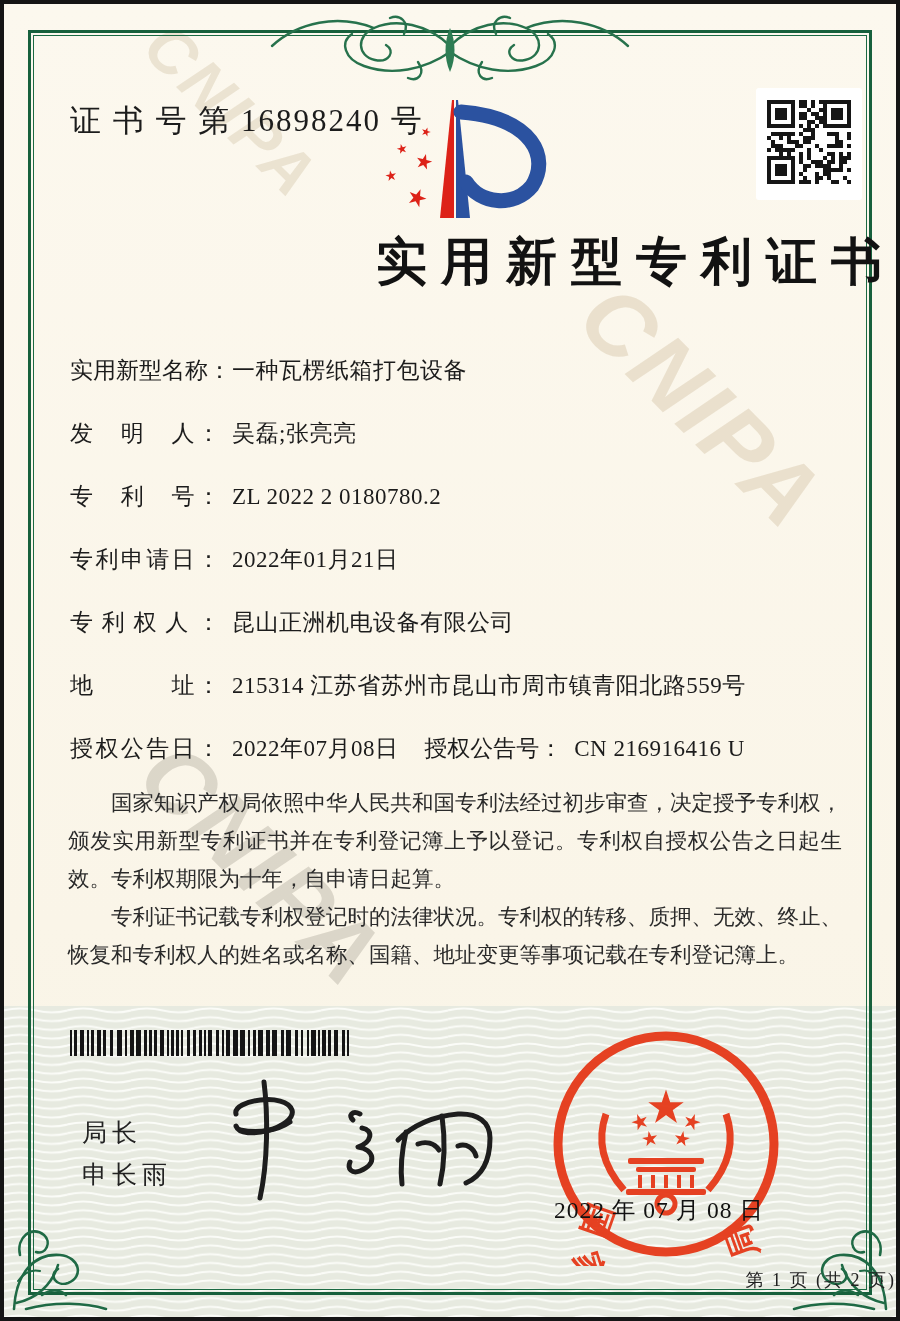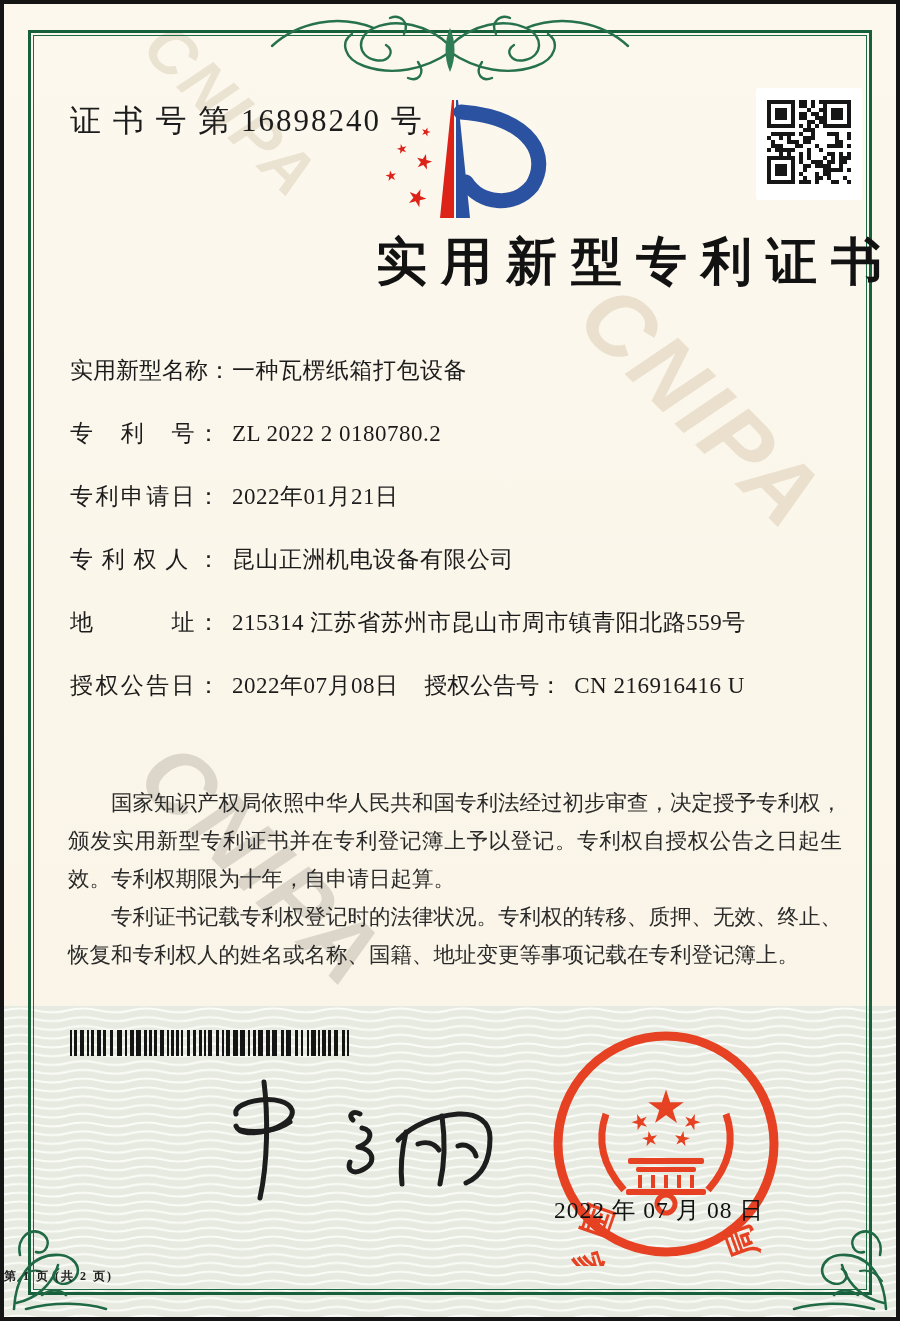--- a/index.html
+++ b/index.html
@@ -44,22 +44,22 @@
     font-size:21.5px;line-height:38px;text-align:justify;color:#2a2a2a;}
   .bodytext p{margin:0;text-indent:2em;}
   
   .barcode{position:absolute;left:66px;top:1026px;z-index:3;}
   .officer{position:absolute;left:78px;top:1108px;z-index:3;font-size:25px;
     letter-spacing:5px;line-height:42px;color:#222;}
   .sig{position:absolute;left:198px;top:1066px;z-index:3;}
   .seal{position:absolute;left:540px;top:1018px;z-index:3;}
   .seal-date{position:absolute;left:550px;top:1190px;z-index:4;font-size:23.5px;
     letter-spacing:1px;color:#111;white-space:nowrap;}
-  .footer{position:absolute;left:0;right:0;top:1264px;z-index:3;text-align:left;
-    font-size:12px;letter-spacing:2px;color:#222;font-weight:bold;}
+  .footer{position:absolute;left:0;right:0;top:1264px;z-index:3;text-align:right;
+    font-size:18px;letter-spacing:2px;color:#222;}
 </style>
 </head>
 <body>
 
 <div class="page">
 
   <div class="band">
     <svg width="100%" height="100%" viewBox="0 0 900 319" preserveAspectRatio="none">
       <defs>
         <pattern id="wv" width="64" height="9" patternUnits="userSpaceOnUse">
@@ -362,20 +362,23 @@
         </svg></span>
   </div>
 
   <div class="title">实用新型专利证书</div>
 
   <div class="fields">
     <div class="frow">
       <span class="flabel">实用新型名称：</span><span class="fvalue">一种瓦楞纸箱打包设备</span>
     </div>
     <div class="frow">
+      <span class="flabel">发　明　人：</span><span class="fvalue">吴磊;张亮亮</span>
+    </div>
+    <div class="frow">
       <span class="flabel">专　利　号：</span><span class="fvalue">ZL 2022 2 0180780.2</span>
     </div>
     <div class="frow">
       <span class="flabel">专利申请日：</span><span class="fvalue">2022年01月21日</span>
     </div>
     <div class="frow">
       <span class="flabel">专利权人：</span><span class="fvalue">昆山正洲机电设备有限公司</span>
     </div>
     <div class="frow">
       <span class="flabel">地　　　址：</span><span class="fvalue">215314 江苏省苏州市昆山市周市镇青阳北路559号</span>
@@ -434,20 +437,24 @@
         <rect x="237" y="0" width="2" height="26"></rect>
         <rect x="241" y="0" width="5" height="26"></rect>
         <rect x="248" y="0" width="2" height="26"></rect>
         <rect x="252" y="0" width="4" height="26"></rect>
         <rect x="258" y="0" width="3" height="26"></rect>
         <rect x="264" y="0" width="4" height="26"></rect>
         <rect x="272" y="0" width="3" height="26"></rect>
         <rect x="277" y="0" width="2" height="26"></rect>
       </svg></div>
 
+  <div class="officer">
+    <div>局长</div>
+    <div>申长雨</div>
+  </div>
 
   <svg class="sig" width="300" height="136" viewBox="0 0 300 136">
     <g stroke="#1d1d1d" stroke-width="5" fill="none" stroke-linecap="round" stroke-linejoin="round">
       <path d="M62,12 C66,44 66,92 58,128"></path>
       <path d="M34,44 C30,30 84,22 90,40 C95,57 40,72 34,56"></path>
       <path d="M38,60 C58,64 76,60 88,52"></path>
       <path d="M158,44 C150,40 146,46 151,50"></path>
       <path d="M160,58 C172,60 170,72 156,77 C172,79 176,94 158,101 C150,104 145,99 148,92"></path>
       <path d="M204,62 C200,80 198,98 200,114"></path>
       <path d="M196,70 C212,54 234,46 256,44 C276,43 288,52 288,68 C288,90 280,106 264,113"></path>

